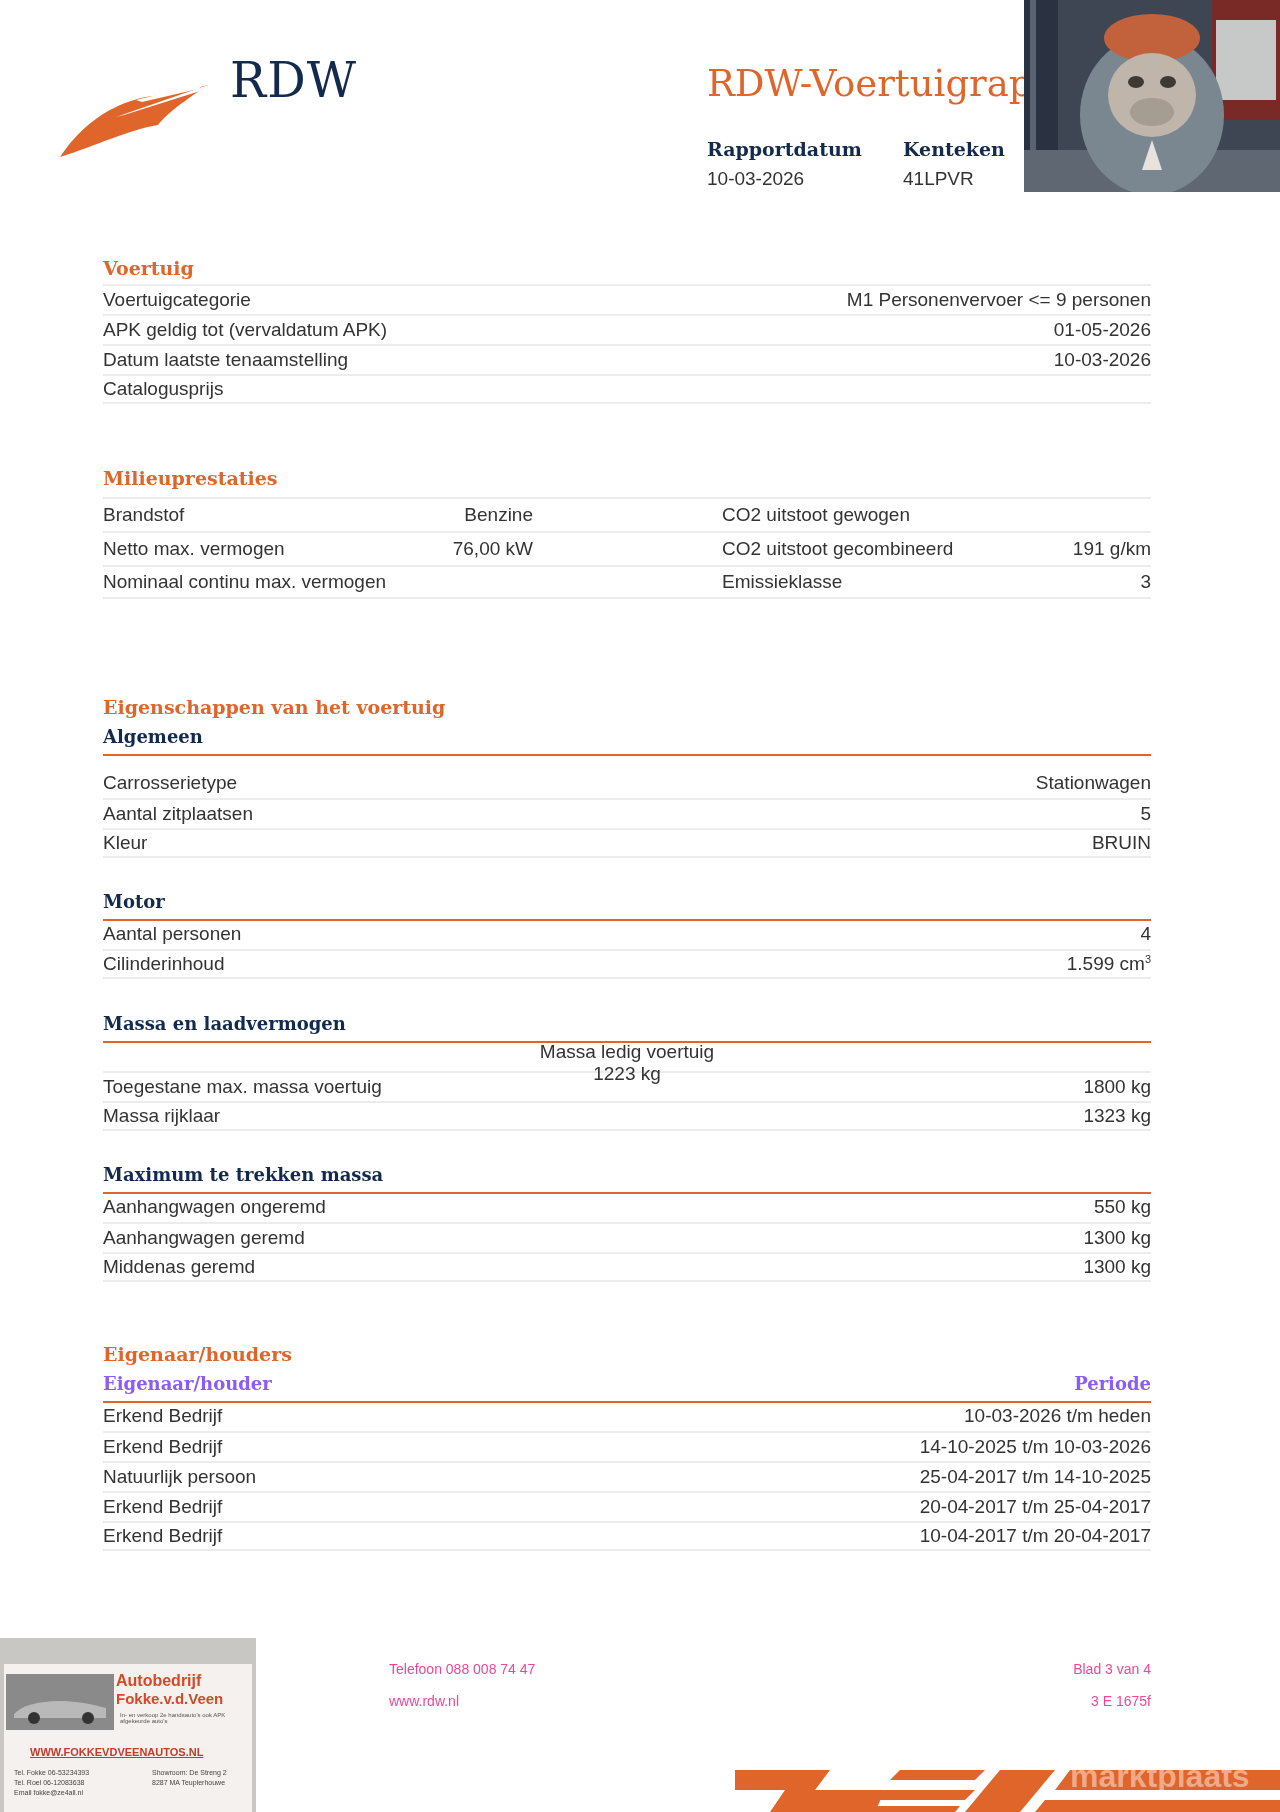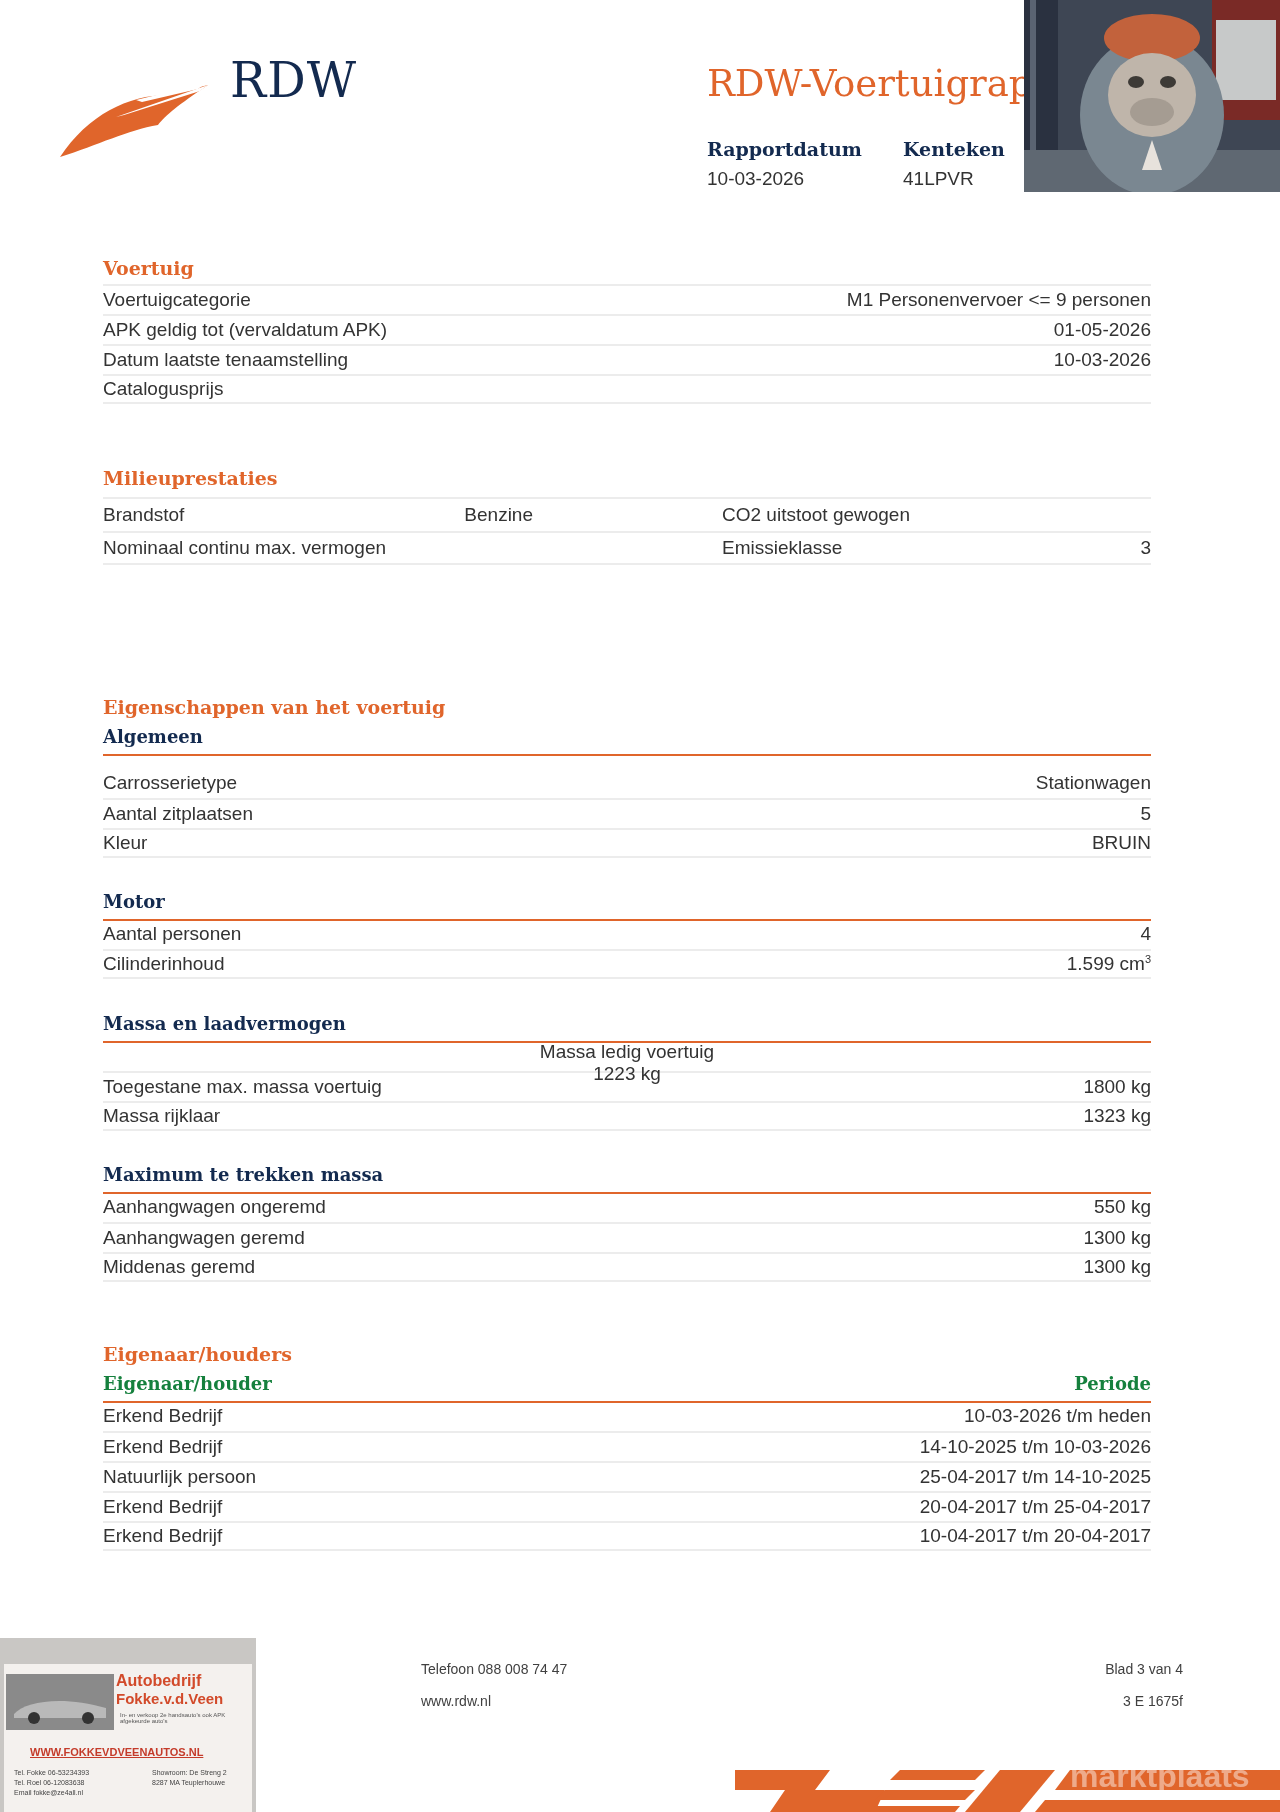--- a/index.html
+++ b/index.html
@@ -24,26 +24,26 @@
   .row.last { border-bottom: 2px solid #ececec; }
   .row .lbl { }
   .row .val { text-align: right; }
 
   .grid4 .row { justify-content: flex-start; height: 34px; }
   .grid4 .c1 { width: 300px; }
   .grid4 .c2 { width: 130px; text-align: right; }
   .grid4 .c3w { width: 340px; margin-left: 189px; }
   .grid4 .c4 { flex: 1; text-align: right; }
 
-  .head-row { display: flex; justify-content: space-between; font-family: "DejaVu Serif", serif; font-weight: bold; font-size: 18px; color: #15803d; }
+  .head-row { display: flex; justify-content: space-between; font-family: "DejaVu Serif", serif; font-weight: bold; font-size: 18px; color: #8b5cf6; }
 
   
   .footer-card { position: absolute; left: 0; top: 1638px; width: 256px; height: 174px; background: #c9c7c4; overflow: hidden; }
   .card-inner { position: absolute; left: 4px; top: 26px; width: 248px; height: 148px; background: #f4f1ee; }
-  .footer-text { position: absolute; font-size: 14px; color: #404040; margin-left: 32px; }
+  .footer-text { position: absolute; font-size: 14px; color: #ec4899; }
   .footer-bar { position: absolute; left: 735px; top: 1760px; width: 545px; height: 52px; }
 </style>
 </head>
 <body>
 
 <svg class="logo" viewBox="0 0 300 110">
   <path d="M2 102 C 30 60, 70 40, 110 40 L 150 30 C 120 50, 108 60, 100 70 C 70 75, 40 90, 2 102 Z" fill="#e0652b"></path>
   <path d="M58 62 L 150 30 L 142 36 L 66 60 Z" fill="#ffffff"></path>
   <path d="M78 45 L 148 28 L 140 34 L 84 47 Z" fill="#ffffff"></path>
 </svg>
@@ -98,20 +98,26 @@
   </div>
 </div>
 
 <div class="section-title" style="top:467px;">Milieuprestaties</div>
 <div class="rows grid4" style="top:497px;">
   <div class="row">
     <span class="c1">Brandstof</span>
     <span class="c2">Benzine</span>
     <span class="c3w">CO2 uitstoot gewogen</span>
     <span class="c4"></span>
+  </div>
+  <div class="row">
+    <span class="c1">Netto max. vermogen</span>
+    <span class="c2">76,00 kW</span>
+    <span class="c3w">CO2 uitstoot gecombineerd</span>
+    <span class="c4">191 g/km</span>
   </div>
   <div class="row last">
     <span class="c1">Nominaal continu max. vermogen</span>
     <span class="c2"></span>
     <span class="c3w">Emissieklasse</span>
     <span class="c4">3</span>
   </div>
 </div>
 
 <div class="section-title" style="top:696px;">Eigenschappen van het voertuig</div>

